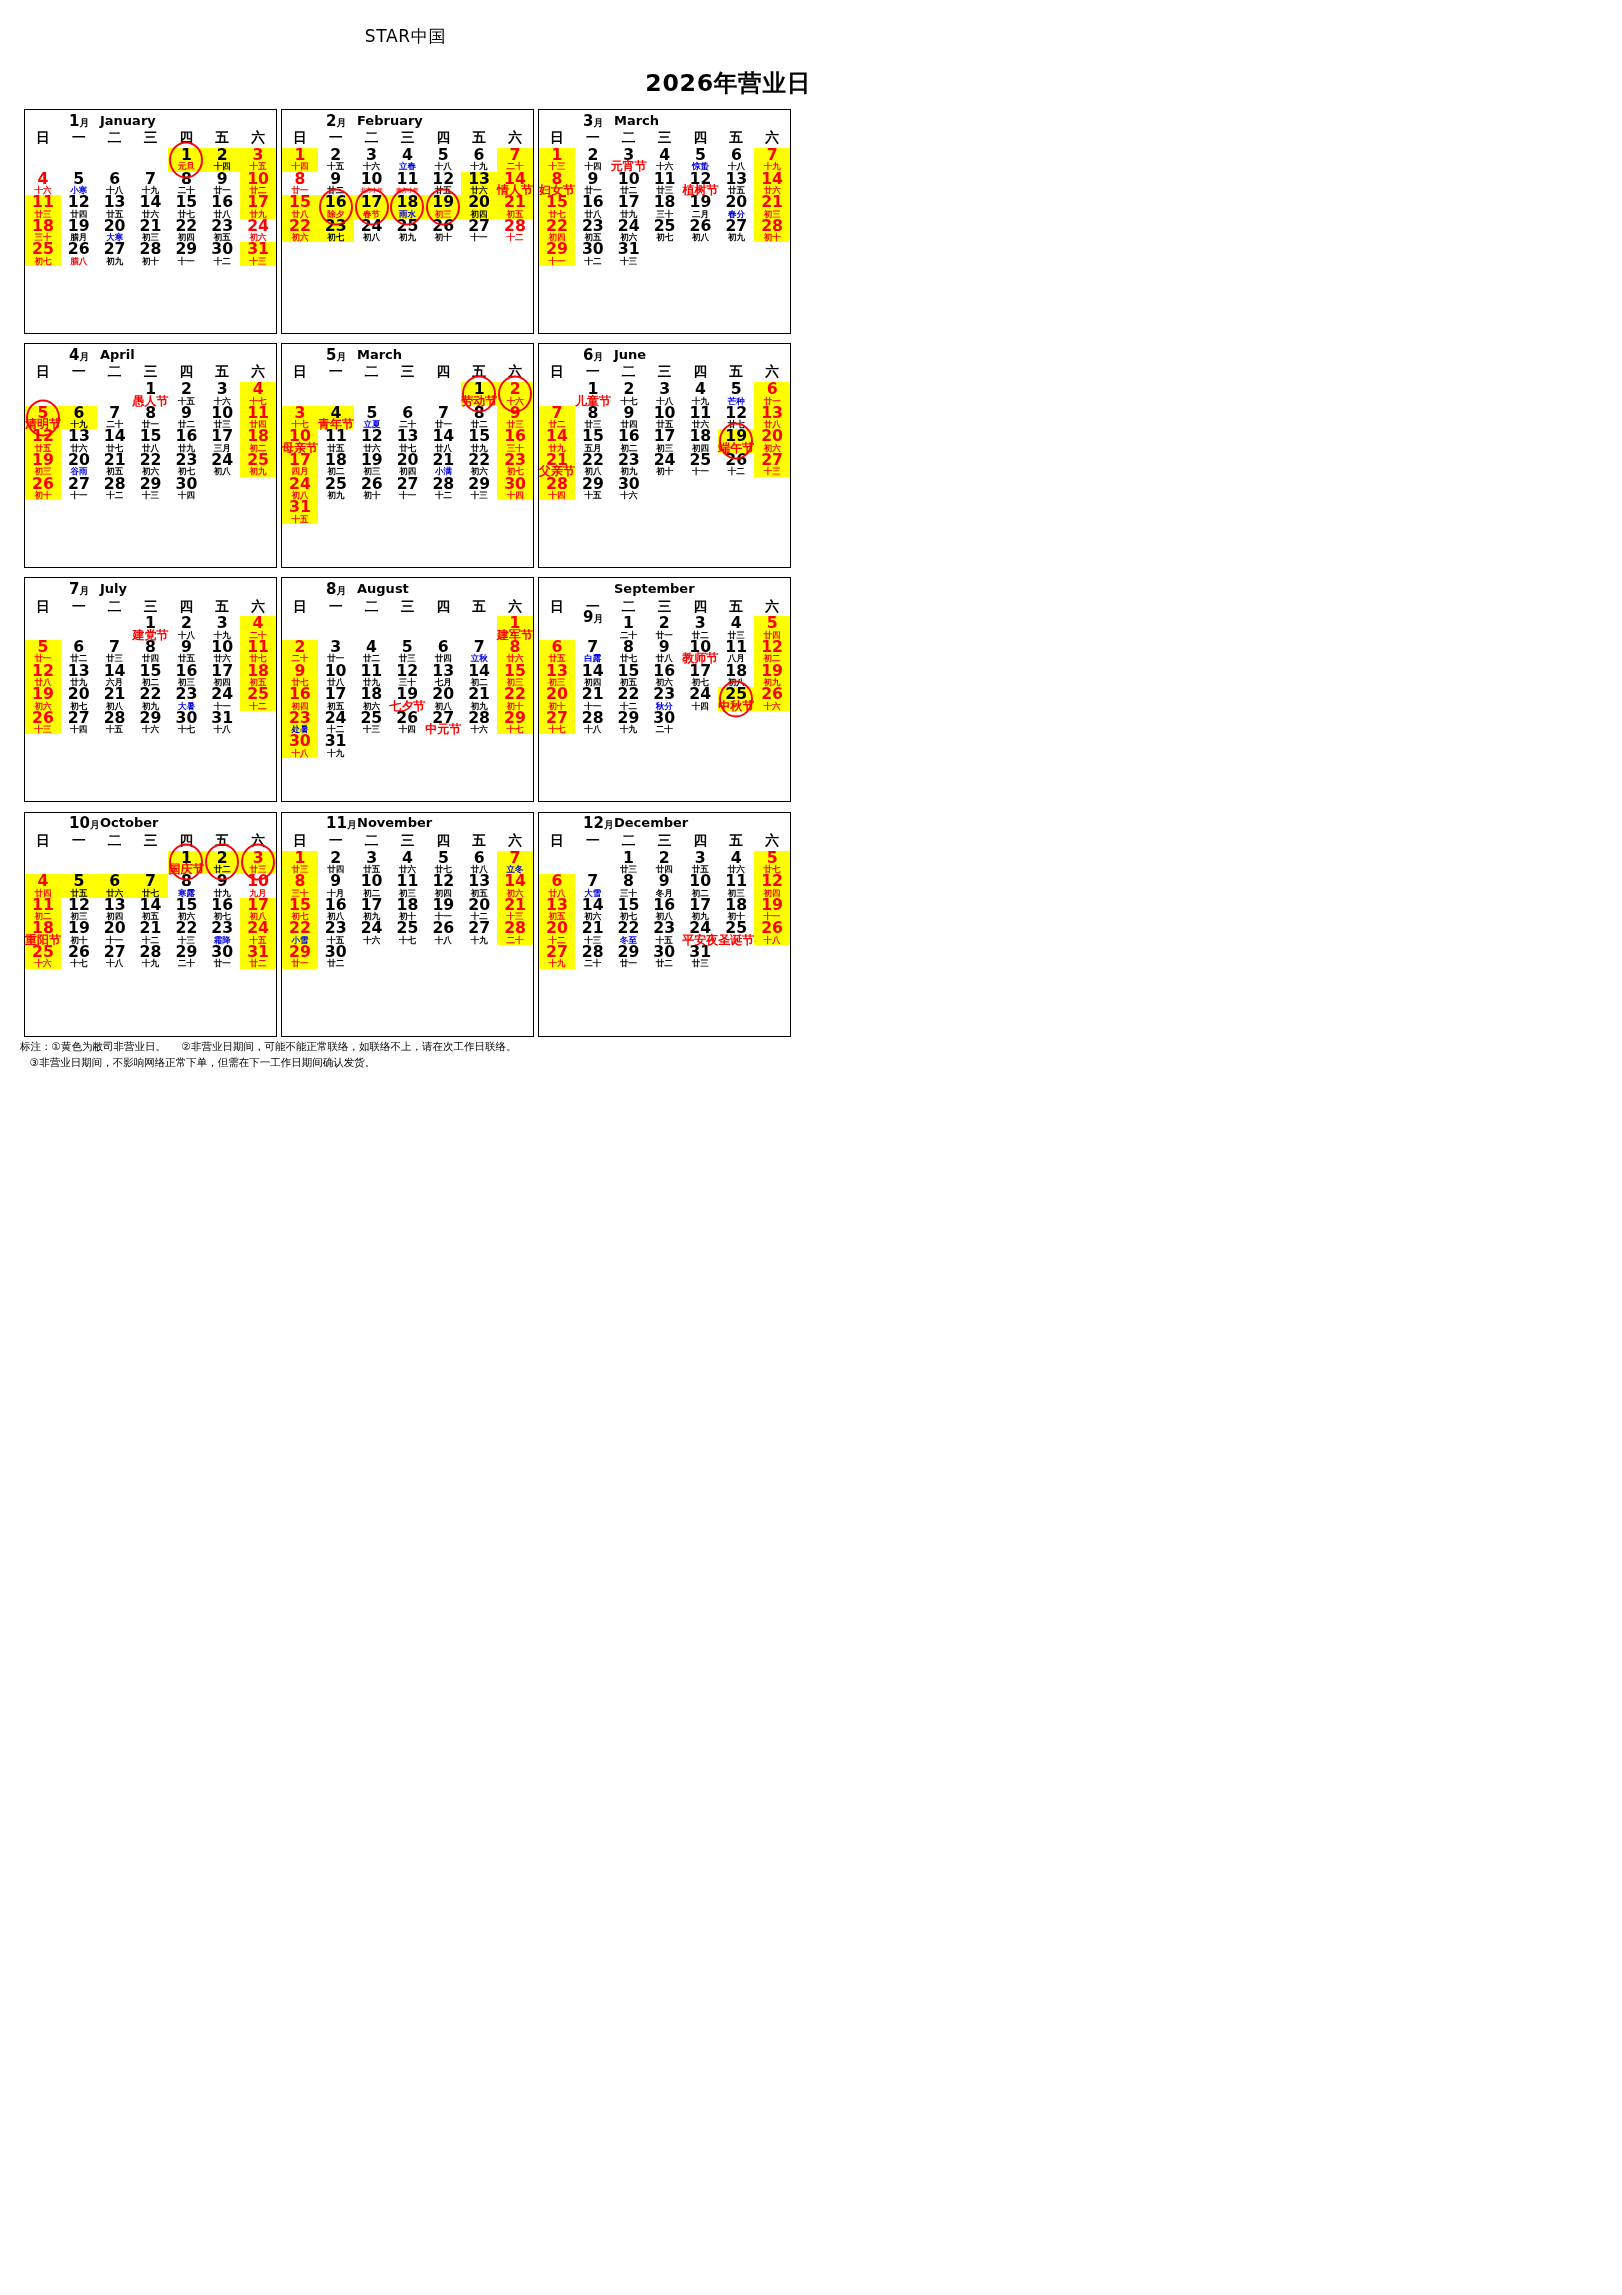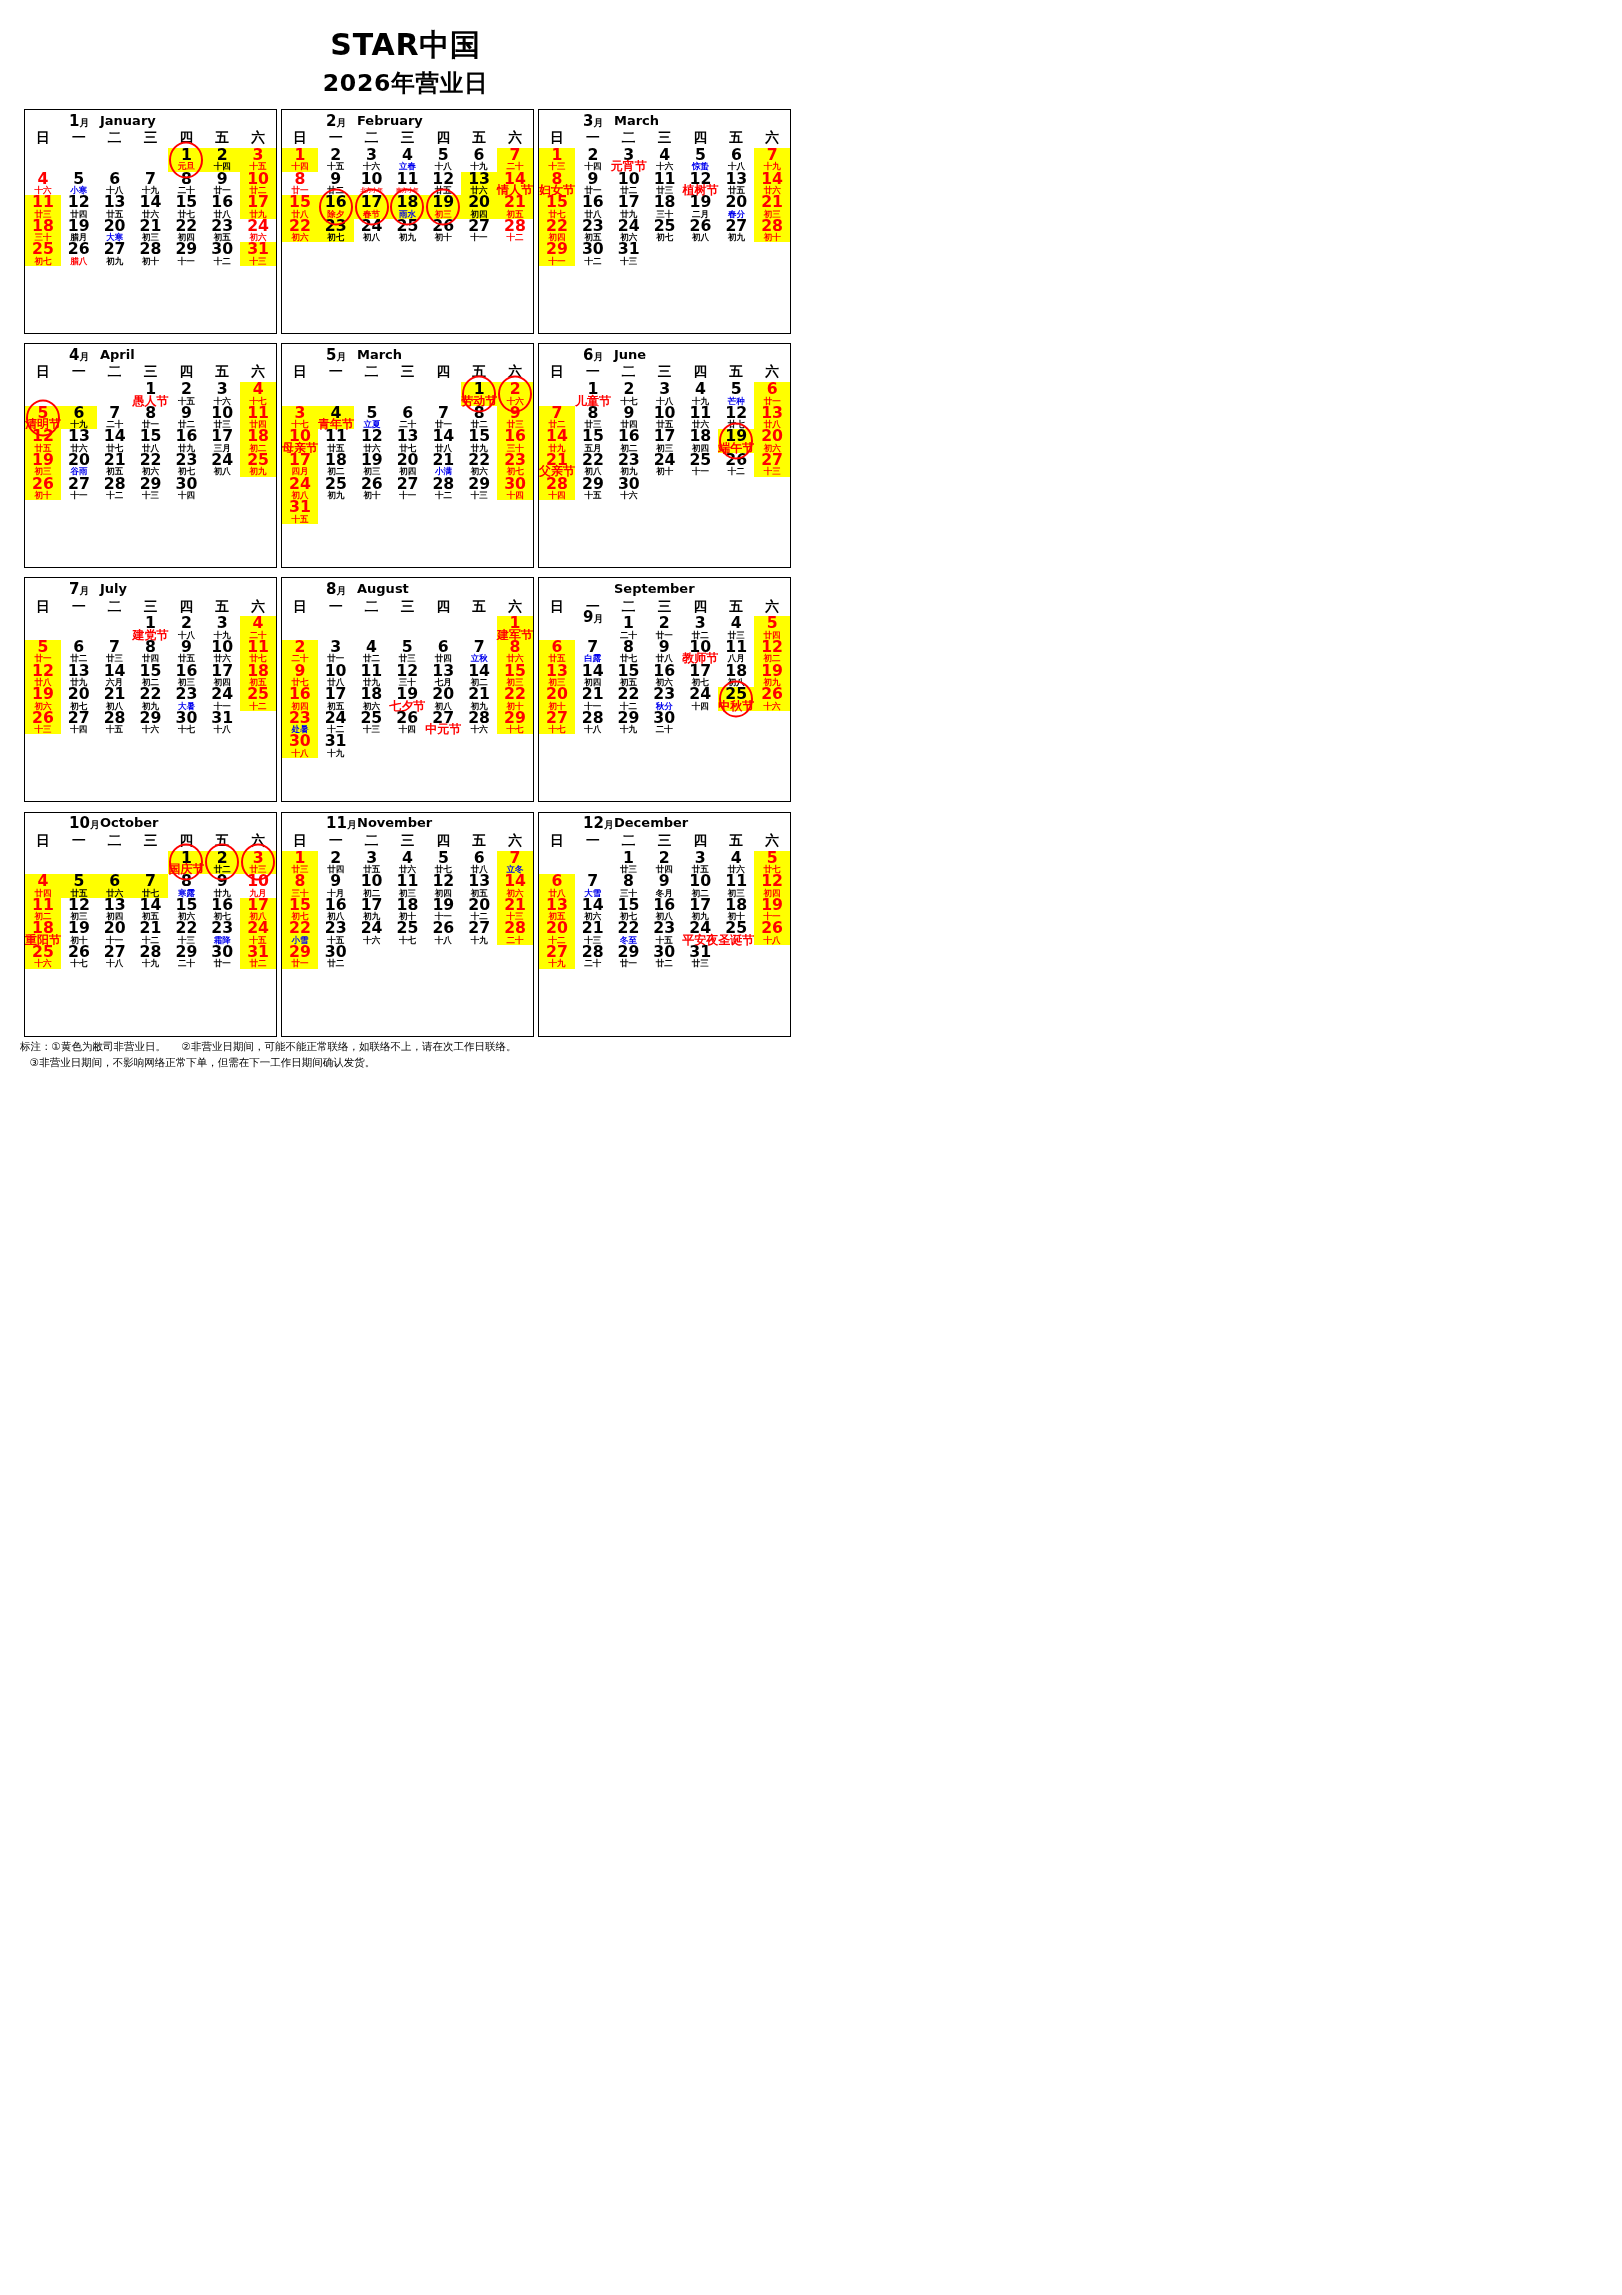--- a/index.html
+++ b/index.html
@@ -1,18 +1,18 @@
 <!DOCTYPE html>
 <html style="font-size:10.5px"><head>
 <meta charset="utf-8">
 <style>
   html,body{margin:0;padding:0;background:#fff;}
   body{width:811px;height:1147px;position:relative;font-family:"DejaVu Sans",sans-serif;color:#000;}
-  .page-title{position:absolute;top:25px;left:0;right:0;text-align:center;font-size:30px;font-weight:bold;letter-spacing:0.7px;}
-  .page-subtitle{position:absolute;top:67px;left:0;right:0;text-align:center;font-size:23.6px;font-weight:bold;letter-spacing:0.7px;}
+  .page-title{position:absolute;top:25px;left:0;right:0;text-align:center;font-size:17px;font-weight:normal;letter-spacing:0.7px;}
+  .page-subtitle{position:absolute;top:67px;left:0;right:0;text-align:right;font-size:23.6px;font-weight:bold;letter-spacing:0.7px;}
   .months-grid{position:absolute;top:109px;left:24px;width:751px;display:grid;
     grid-template-columns:repeat(3,237px);column-gap:20px;row-gap:9.2px;}
   .month-box{width:253px;height:225px;border:1.3px solid #000;box-sizing:border-box;position:relative;background:#fff;overflow:hidden;}
   .month-header{position:relative;height:17px;margin-top:2.6px;}
   .m-cn{position:absolute;left:44px;top:0;font-weight:bold;font-size:15px;line-height:16.4px;}
   .m-yue{font-size:9.8px;font-weight:bold;}
   .m-en{position:absolute;left:75px;top:0;font-weight:bold;font-size:13px;line-height:16.4px;}
   .week-row{display:grid;grid-template-columns:repeat(7,1fr);margin-top:0.7px;height:15.7px;}
   .wd{text-align:center;font-size:13.7px;font-weight:bold;line-height:15.7px;}
   .days-grid{display:grid;grid-template-columns:repeat(7,1fr);margin-top:2px;}

